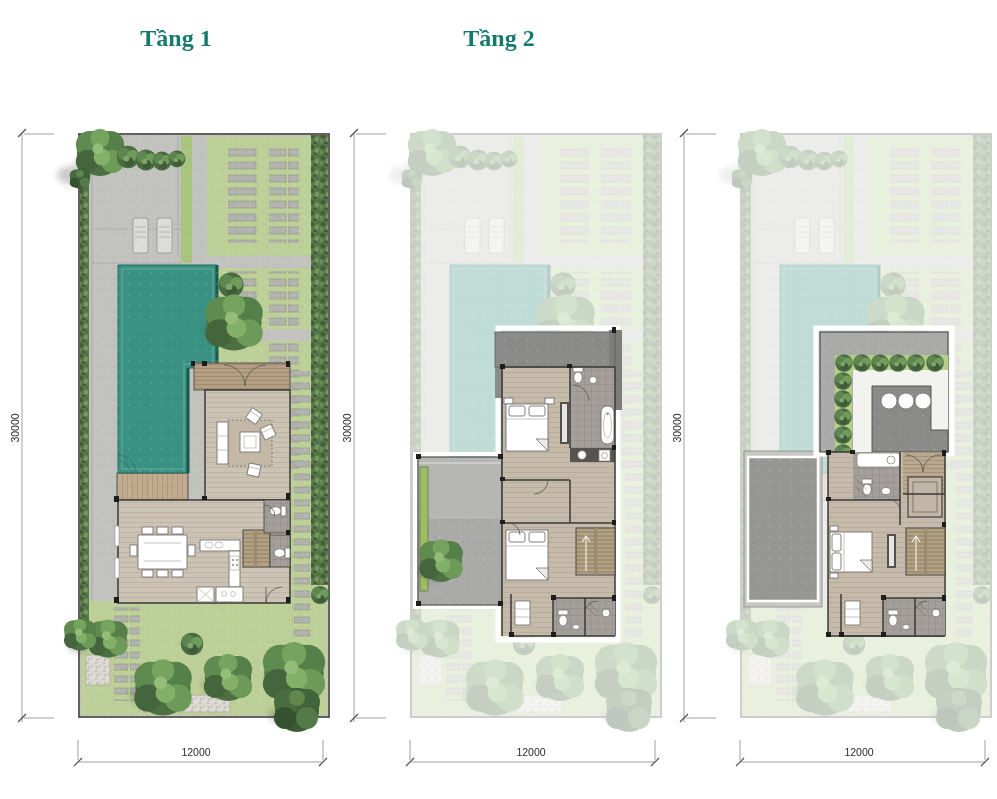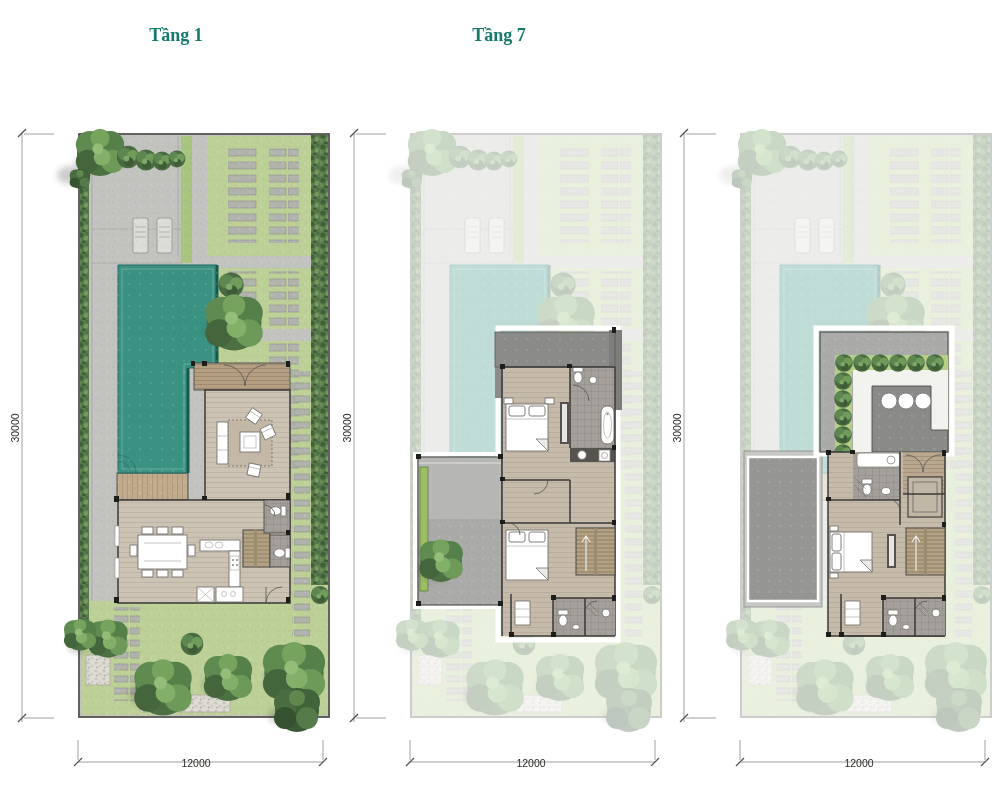--- a/index.html
+++ b/index.html
@@ -1,23 +1,23 @@
 <!DOCTYPE html>
 <html><head>
 <meta charset="utf-8">
 <style>
   html,body{margin:0;padding:0;background:#ffffff;}
   .stage{position:relative;width:997px;height:799px;background:#ffffff;overflow:hidden;
          font-family:"Liberation Sans",sans-serif;}
   .plan-title{position:absolute;width:140px;text-align:center;
-    font-family:"Liberation Serif",serif;font-weight:bold;font-size:18px;color:#15796c;}
+    font-family:"Liberation Serif",serif;font-weight:bold;font-size:24px;color:#15796c;}
   .dim-label{position:absolute;font-size:10.5px;color:#2b2b29;text-align:center;
     font-family:"Liberation Sans",sans-serif;}
   .dim-label.v{width:70px;height:14px;transform:rotate(-90deg);}
-  .dim-label.h{width:120px;margin-top:11px;}
+  .dim-label.h{width:120px;}
   
   .wall{fill:none;stroke:#3b3a38;stroke-width:1.5;}
   .wallthin{fill:none;stroke:#4a4947;stroke-width:0.9;}
   .arc{fill:none;stroke:#56544f;stroke-width:0.8;}
   .dim{fill:none;stroke:#a0a09c;stroke-width:1;}
   .dimt{fill:none;stroke:#55524e;stroke-width:1.2;}
   .tick{fill:#1d1d1b;}
   .furn{fill:#ffffff;stroke:#75736f;stroke-width:0.9;}
   .furnl{fill:none;stroke:#b0aea9;stroke-width:0.7;}
   .shadow{fill:#141412;opacity:0.22;filter:url(#blur2);}
@@ -475,21 +475,21 @@
     <rect x="86" y="364" width="5" height="4" class="tick"></rect>
     <rect x="110" y="317" width="5" height="4" class="tick"></rect>
     <rect x="202" y="389" width="4" height="5" class="tick"></rect>
     <rect x="86" y="499" width="5" height="5" class="tick"></rect>
   </g>
 </g>
 </svg>
 
 
 <div class="plan-title" style="left:106px;top:25px;">Tầng 1</div>
-<div class="plan-title" style="left:429px;top:25px;">Tầng 7</div>
+<div class="plan-title" style="left:429px;top:25px;">Tầng 2</div>
 
 <div class="dim-label v" style="left:-19px;top:421px;">30000</div>
 <div class="dim-label v" style="left:313px;top:421px;">30000</div>
 <div class="dim-label v" style="left:643px;top:421px;">30000</div>
 
 <div class="dim-label h" style="left:136px;top:746px;">12000</div>
 <div class="dim-label h" style="left:471px;top:746px;">12000</div>
 <div class="dim-label h" style="left:799px;top:746px;">12000</div>
 
 </div>

